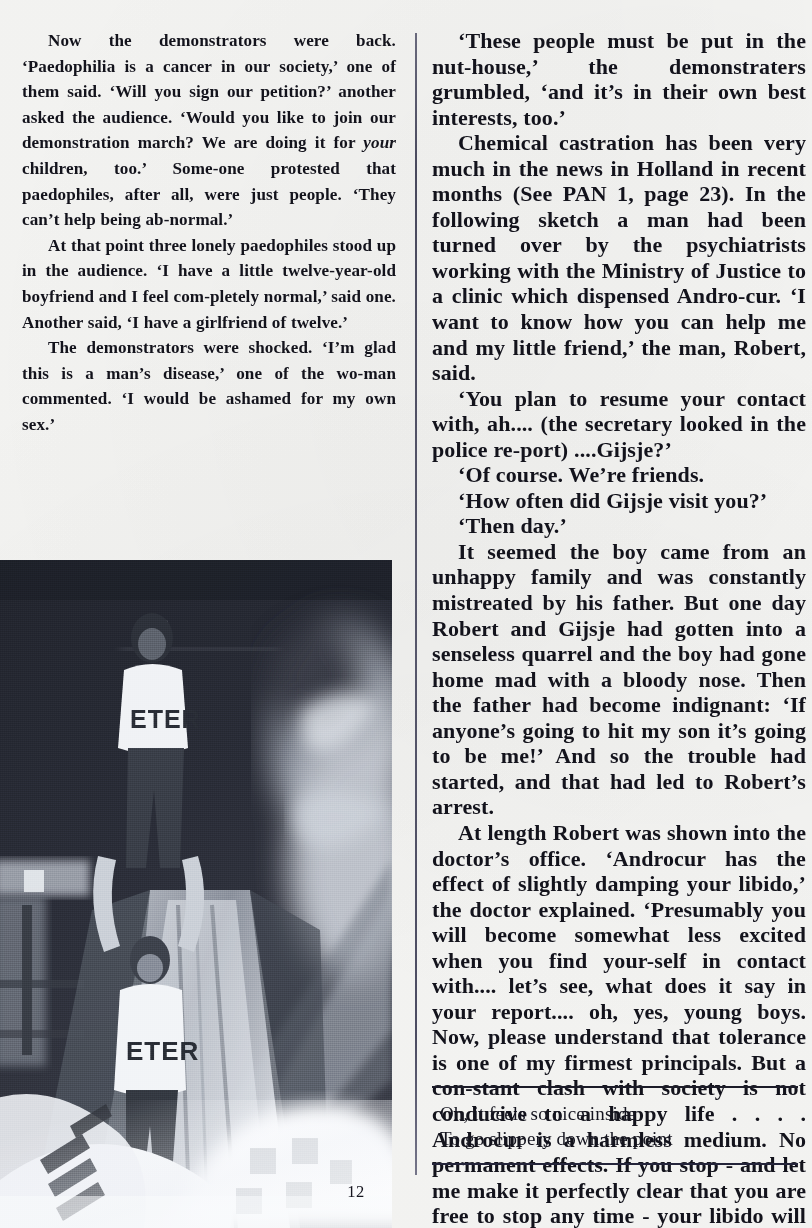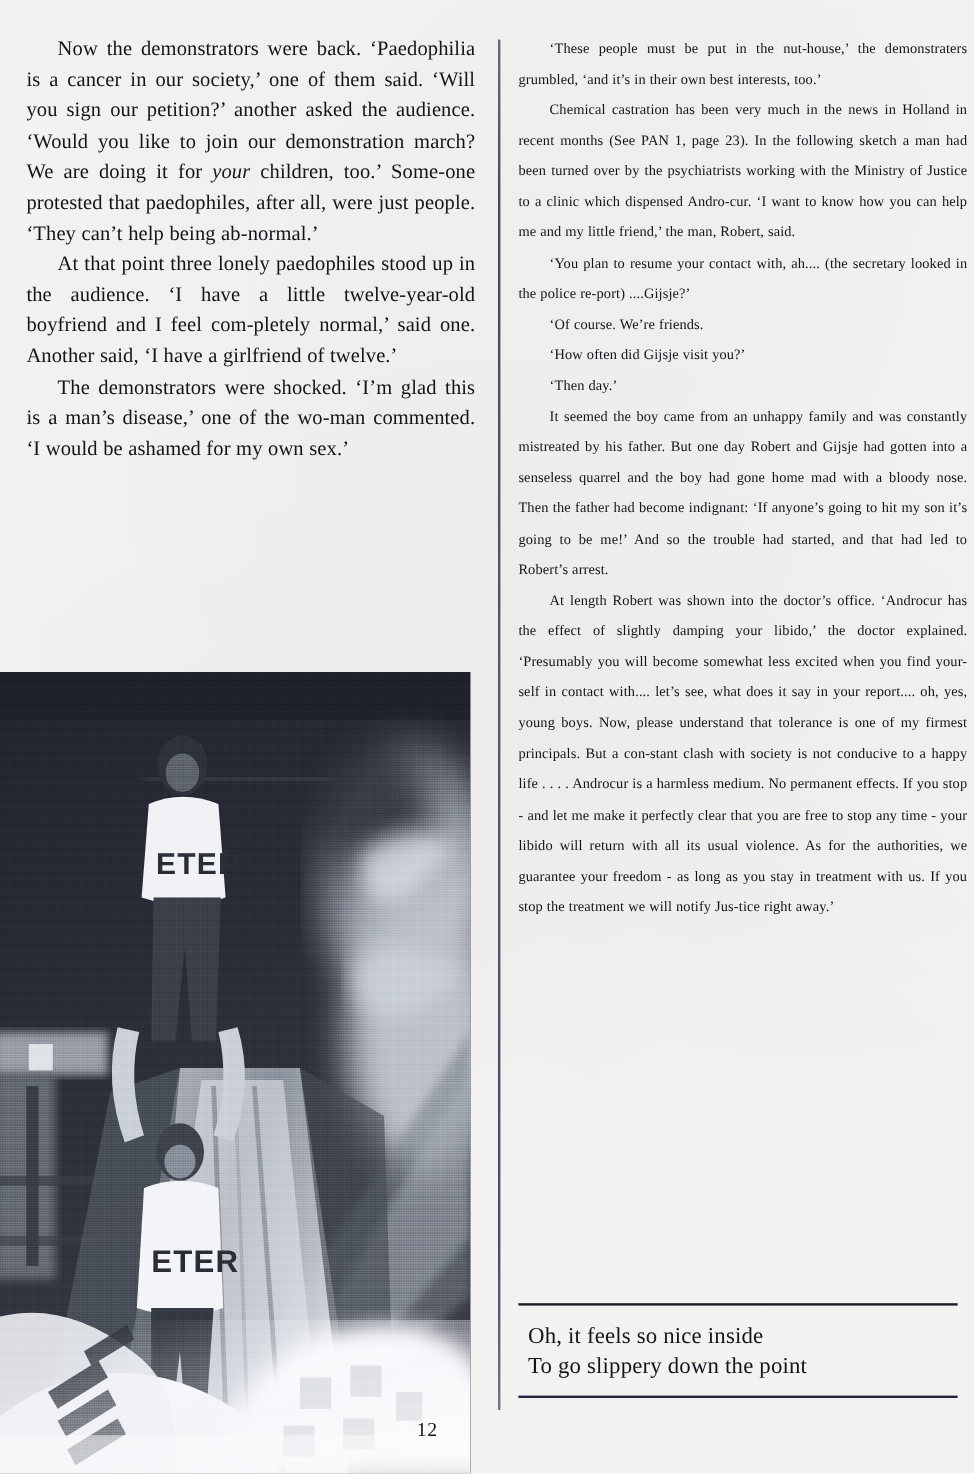--- a/index.html
+++ b/index.html
@@ -47,27 +47,28 @@
 
   
   .para {
     margin: 0;
     font-size: 17.1px;
     line-height: 25.6px;
     text-align: justify;
     text-indent: 26px;
     letter-spacing: 0.1px;
     word-spacing: 0.2px;
+    font-weight: bold;
     -webkit-font-smoothing: none;
   }
   .para i, .para em { font-style: italic; }
 
   
   .col-right .para {
-    font-size: 12px;
+    font-size: 22px;
     line-height: 25.55px;
   }
 
   
   .photo {
     position: absolute;
     left: 0;
     top: 560px;
     width: 392px;
     height: 668px;

